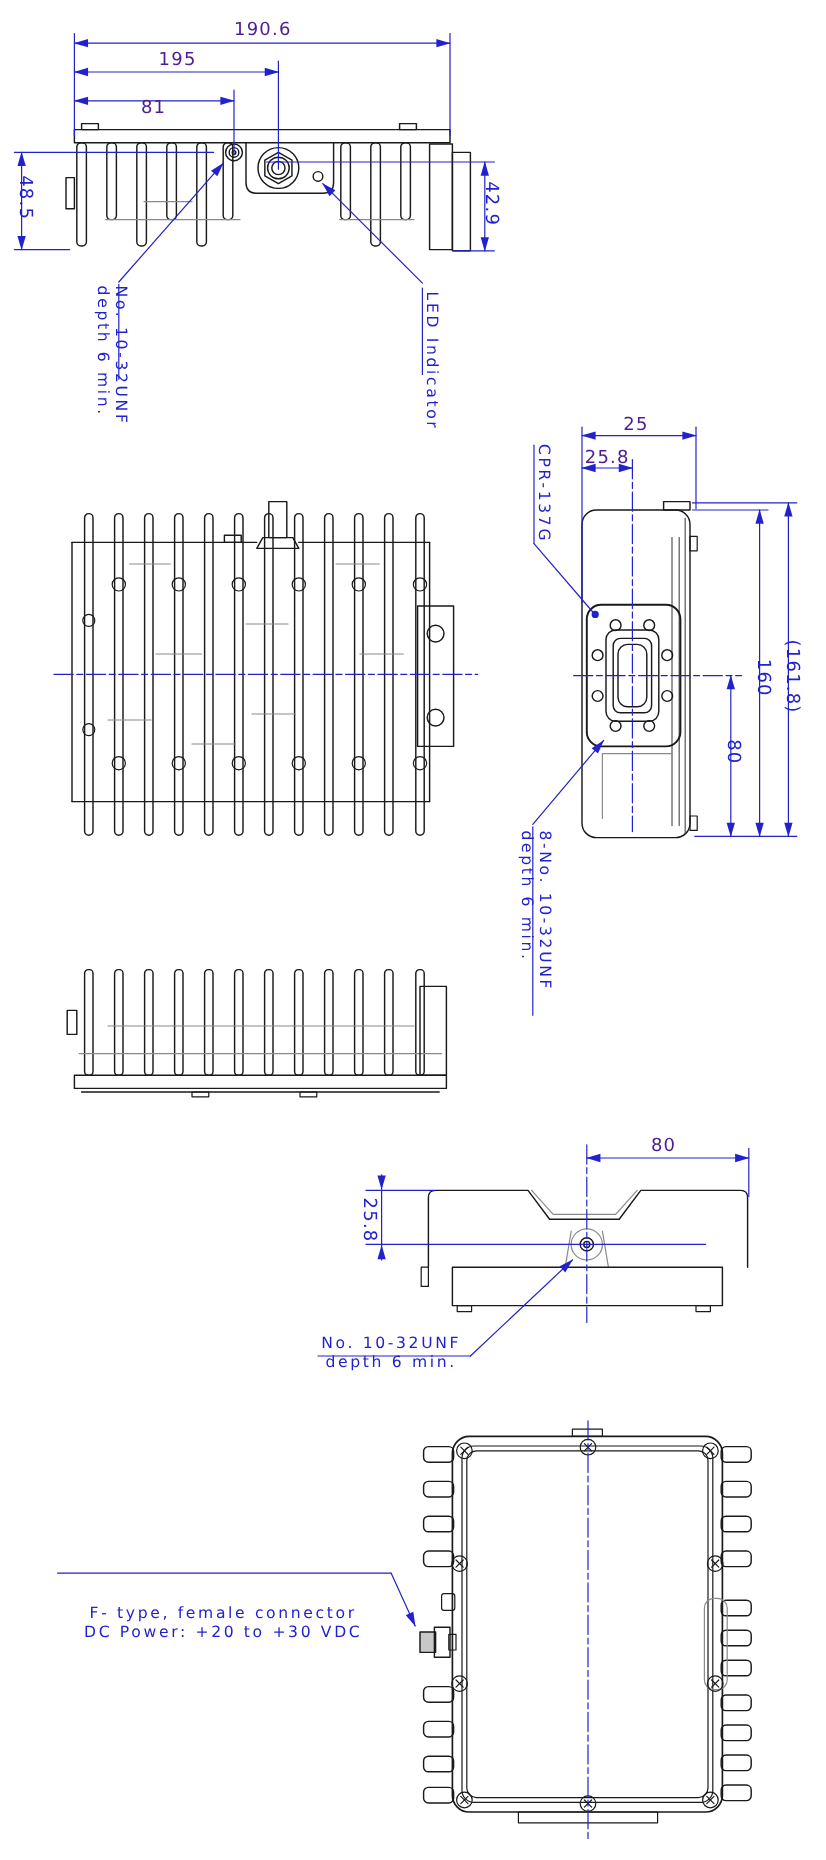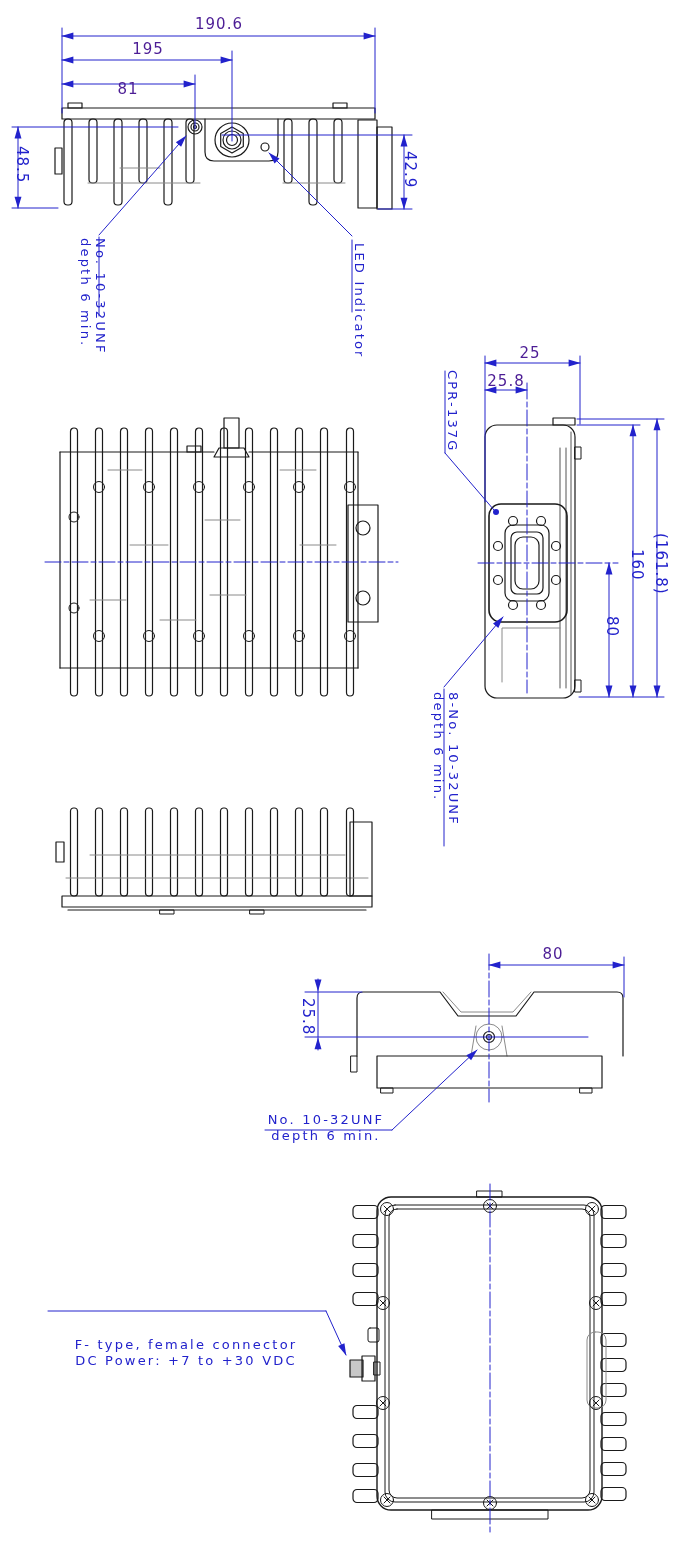--- a/index.html
+++ b/index.html
@@ -360,17 +360,17 @@
 
 <div class="dim ctr" style="left:528px;top:945px;width:50px;">80</div>
 <div class="vtext d15" style="left:317px;top:998px;">25.8</div>
 <div class="hnote" style="left:255px;top:1112px;width:142px;text-align:center;">
   <div>No. 10-32UNF</div>
   <div>depth 6 min.</div>
 </div>
 
 <div class="hnote" style="left:45px;top:1293px;width:282px;margin-top:44px;">
   <div style="text-align:center;">F- type, female connector</div>
-  <div style="text-align:center;">DC Power: +7 to +30 VDC</div>
+  <div style="text-align:center;">DC Power: +20 to +30 VDC</div>
 </div>
 
 
 </div>
 
 </body></html>

